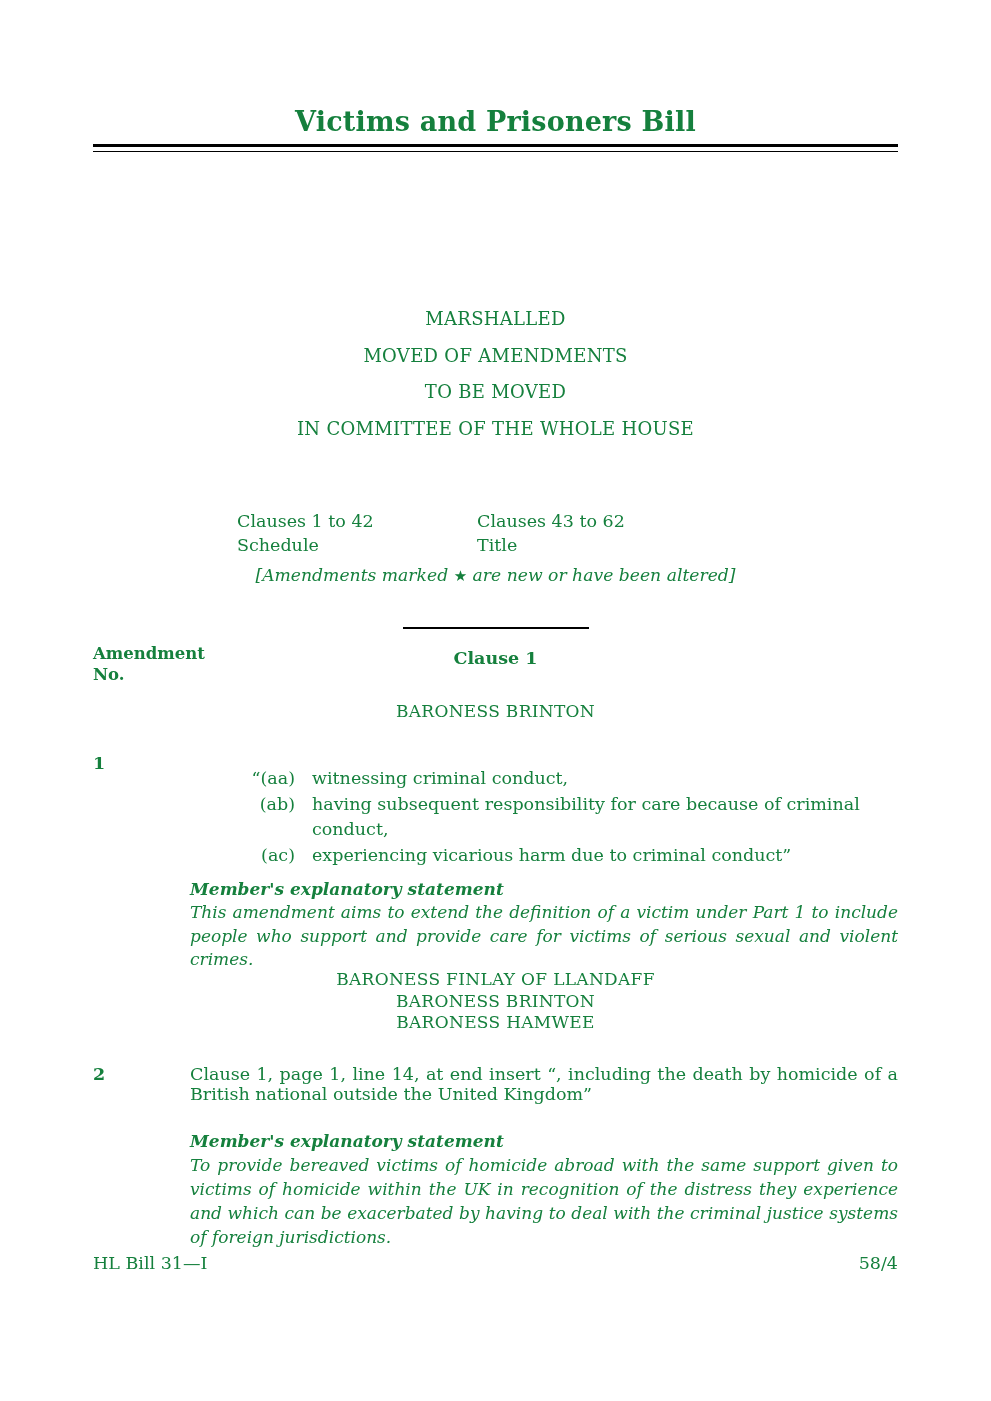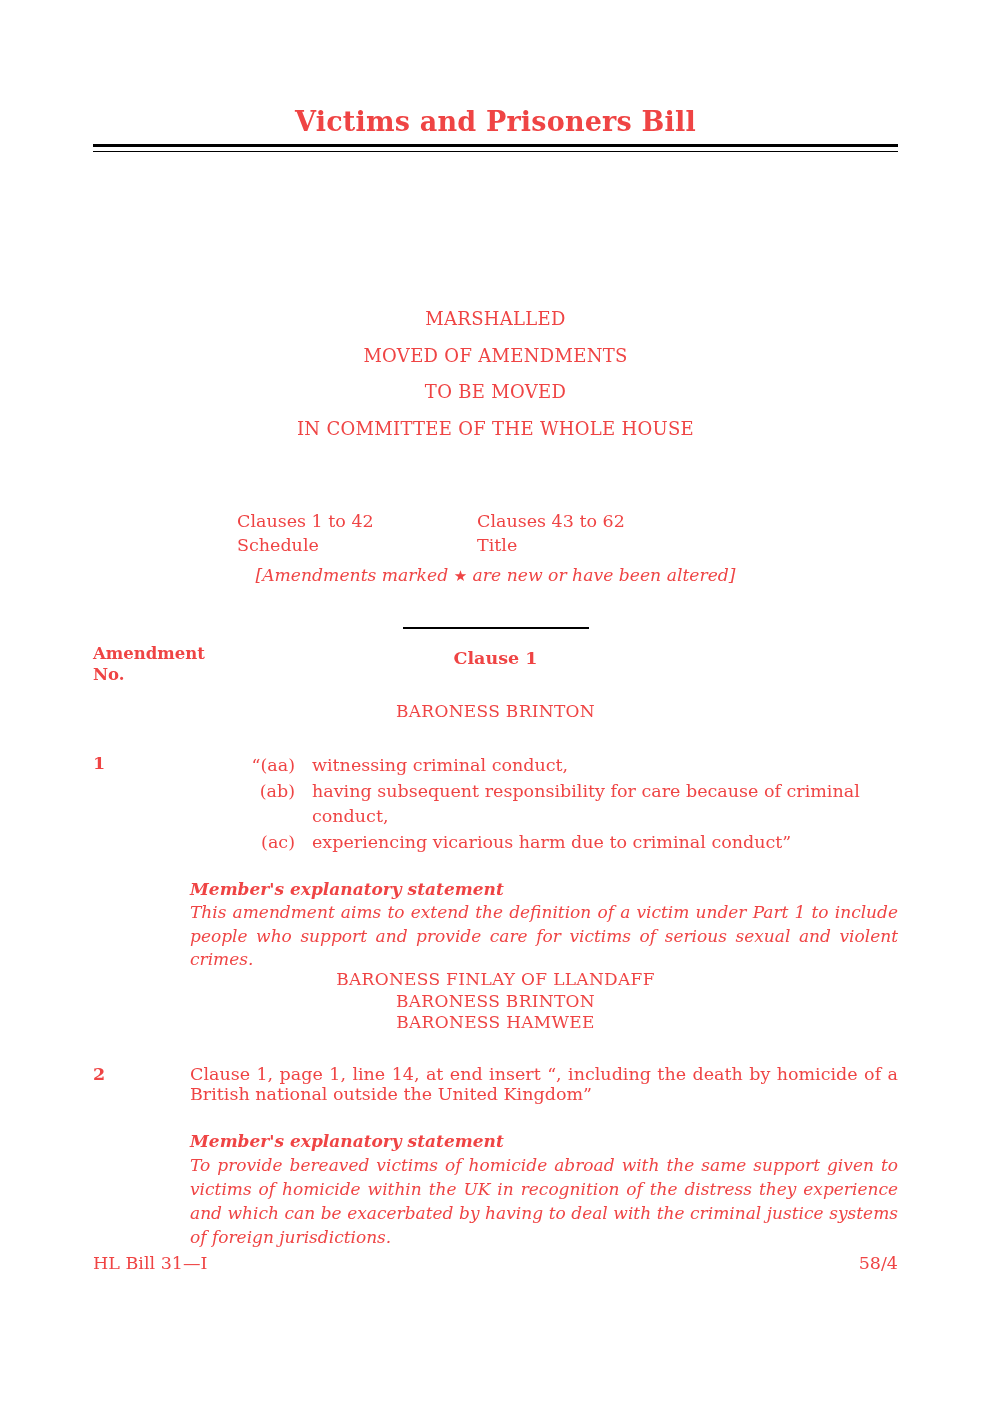--- a/index.html
+++ b/index.html
@@ -2,21 +2,21 @@
 <html><head>
 <meta charset="utf-8">
 <style>
   html, body { margin: 0; padding: 0; background: #ffffff; }
   .page {
     position: relative;
     width: 991px;
     height: 1401px;
     background: #ffffff;
     font-family: "DejaVu Serif", "Liberation Serif", serif;
-    color: #ef4444;
+    color: #15803d;
     overflow: hidden;
   }
 
   
   .bill-title {
     position: absolute;
     top: 106px; left: 0; width: 100%;
     text-align: center;
     font-size: 27px;
     font-weight: bold;
@@ -121,21 +121,21 @@
     font-weight: bold;
     font-size: 17.5px;
   }
   .amd-body {
     position: absolute; left: 190px; top: 0; width: 708px;
     font-size: 17.5px;
     line-height: 22px;
   }
   .amd-2 .amd-body { text-align: justify; line-height: 20px; }
 
-  .subitems { }
+  .subitems { margin-top: 13px; }
   .subitem { display: flex; line-height: 25.5px; }
   .subitem-label { flex: none; width: 105px; text-align: right; }
   .subitem-text { padding-left: 17px; }
 
   
   .exp {
     position: absolute; left: 190px; width: 708px;
     font-style: italic;
     font-size: 17px;
   }

